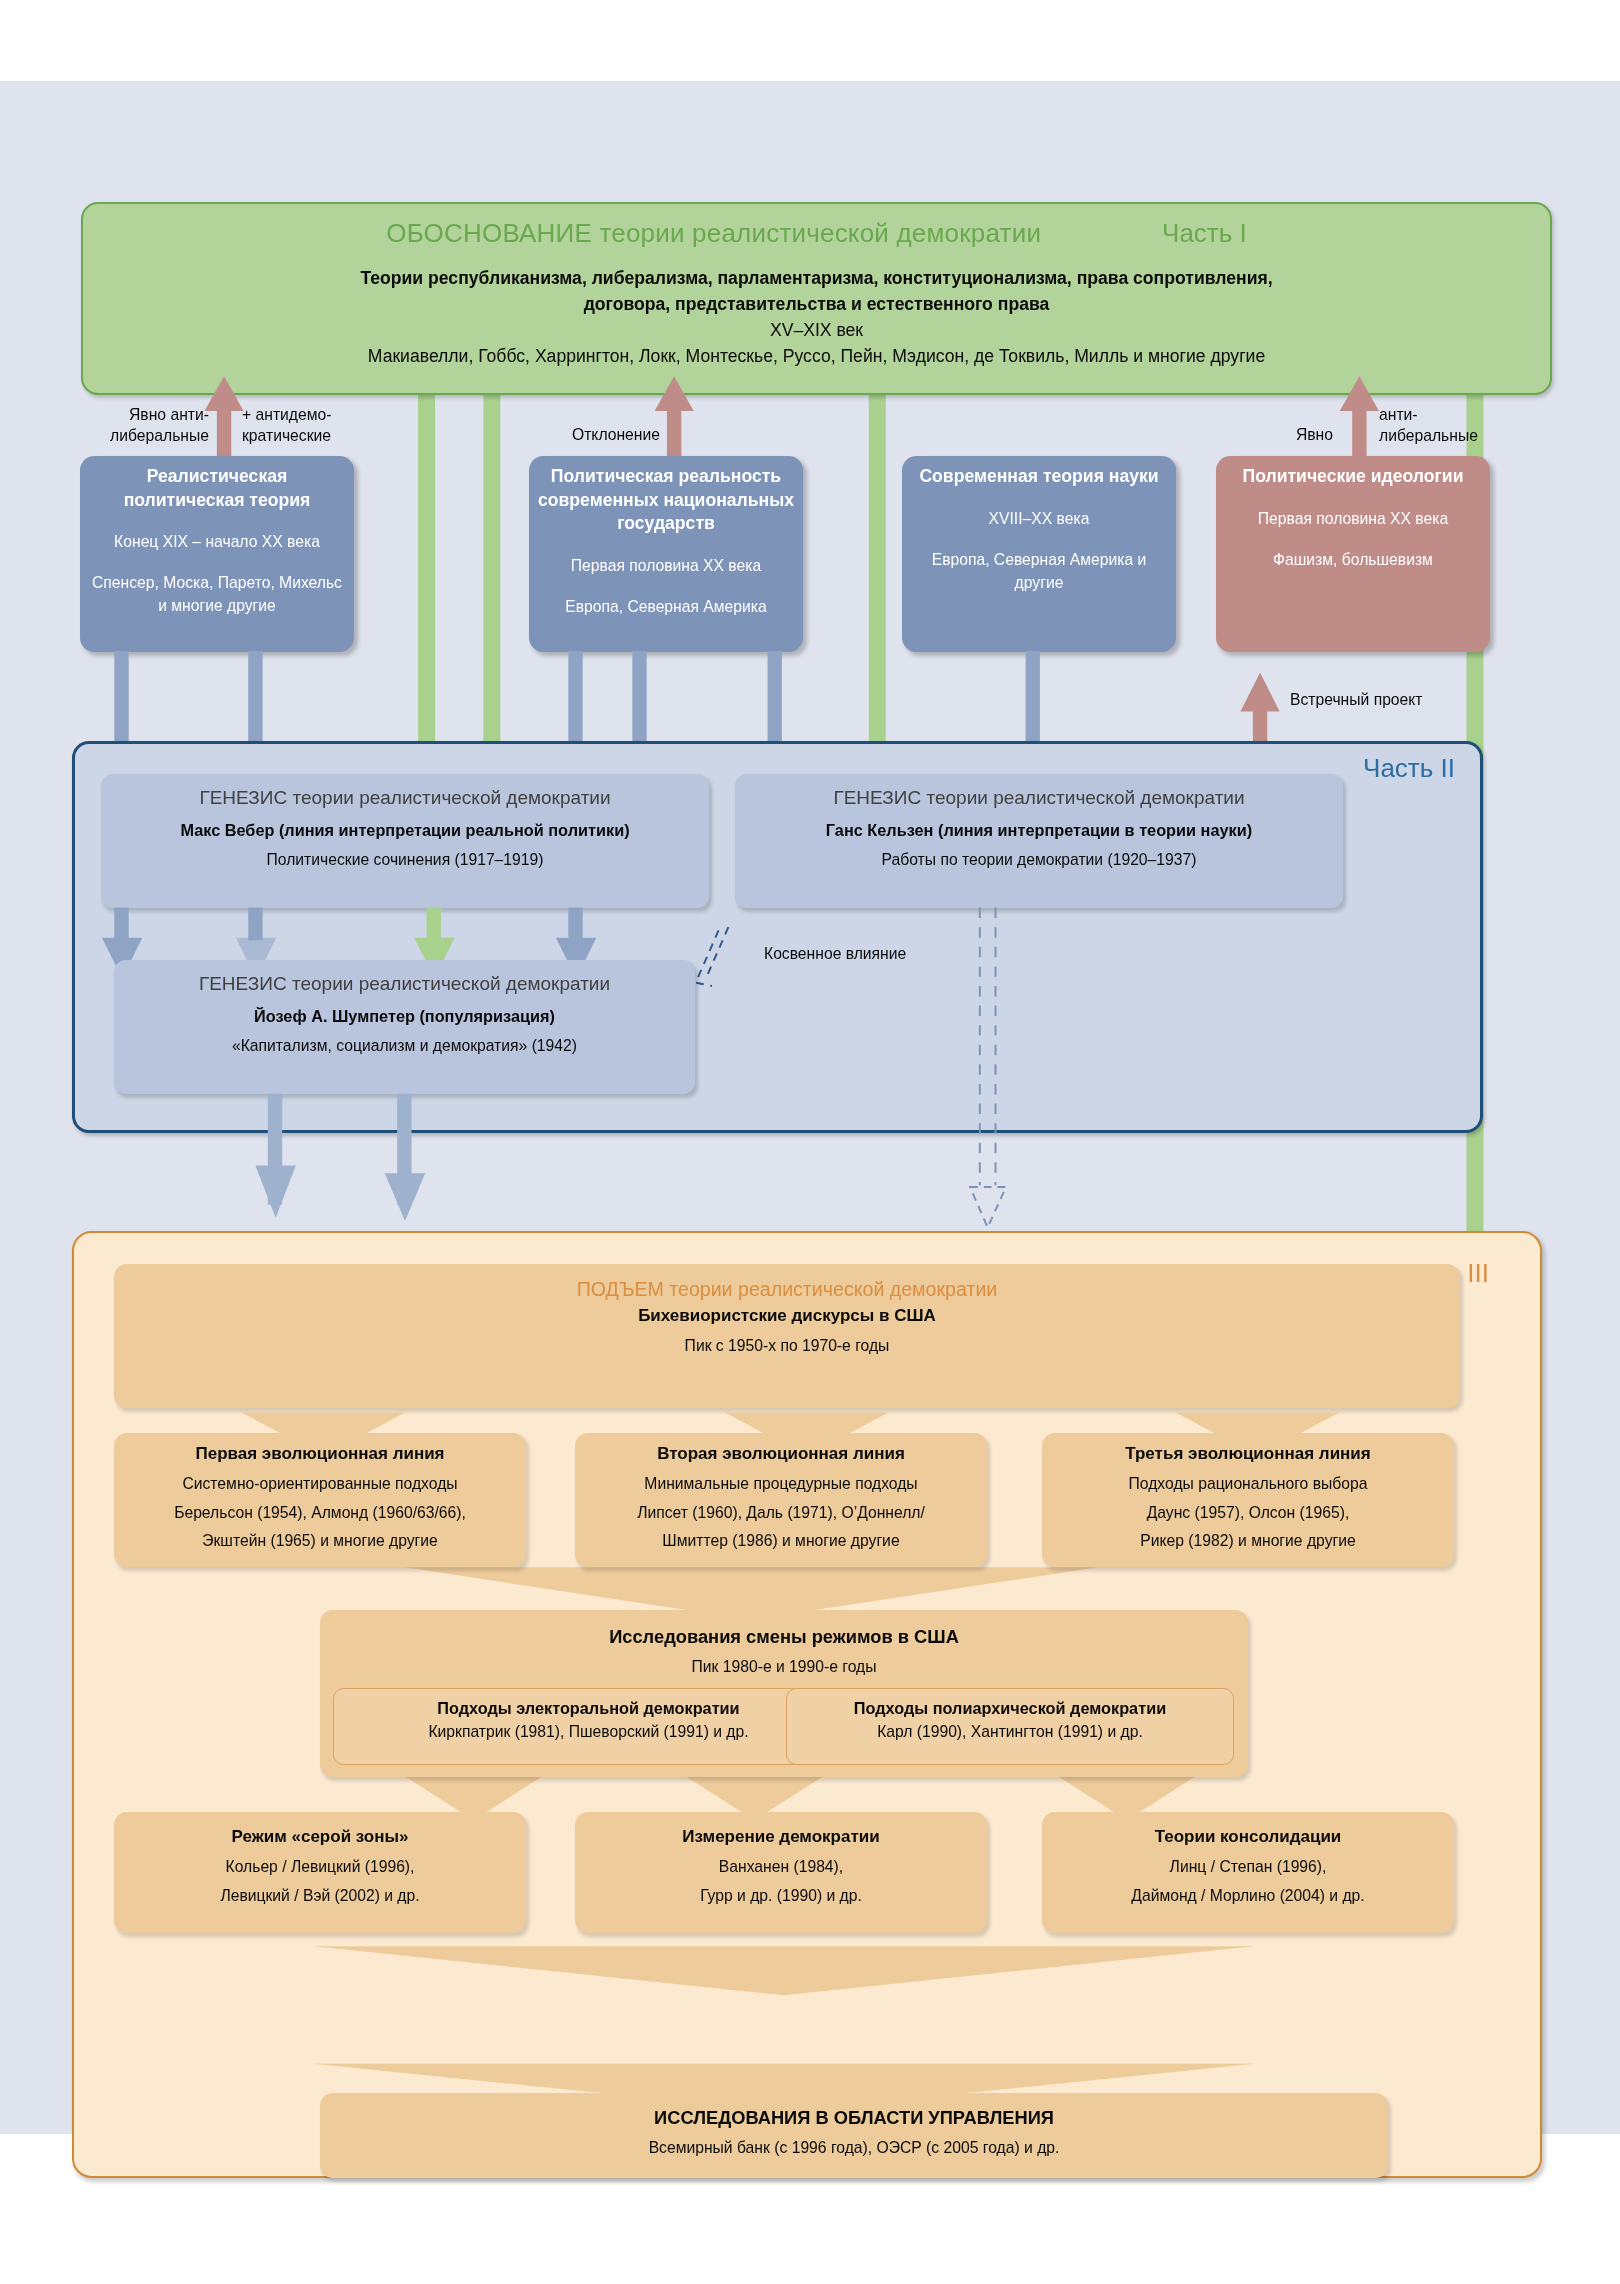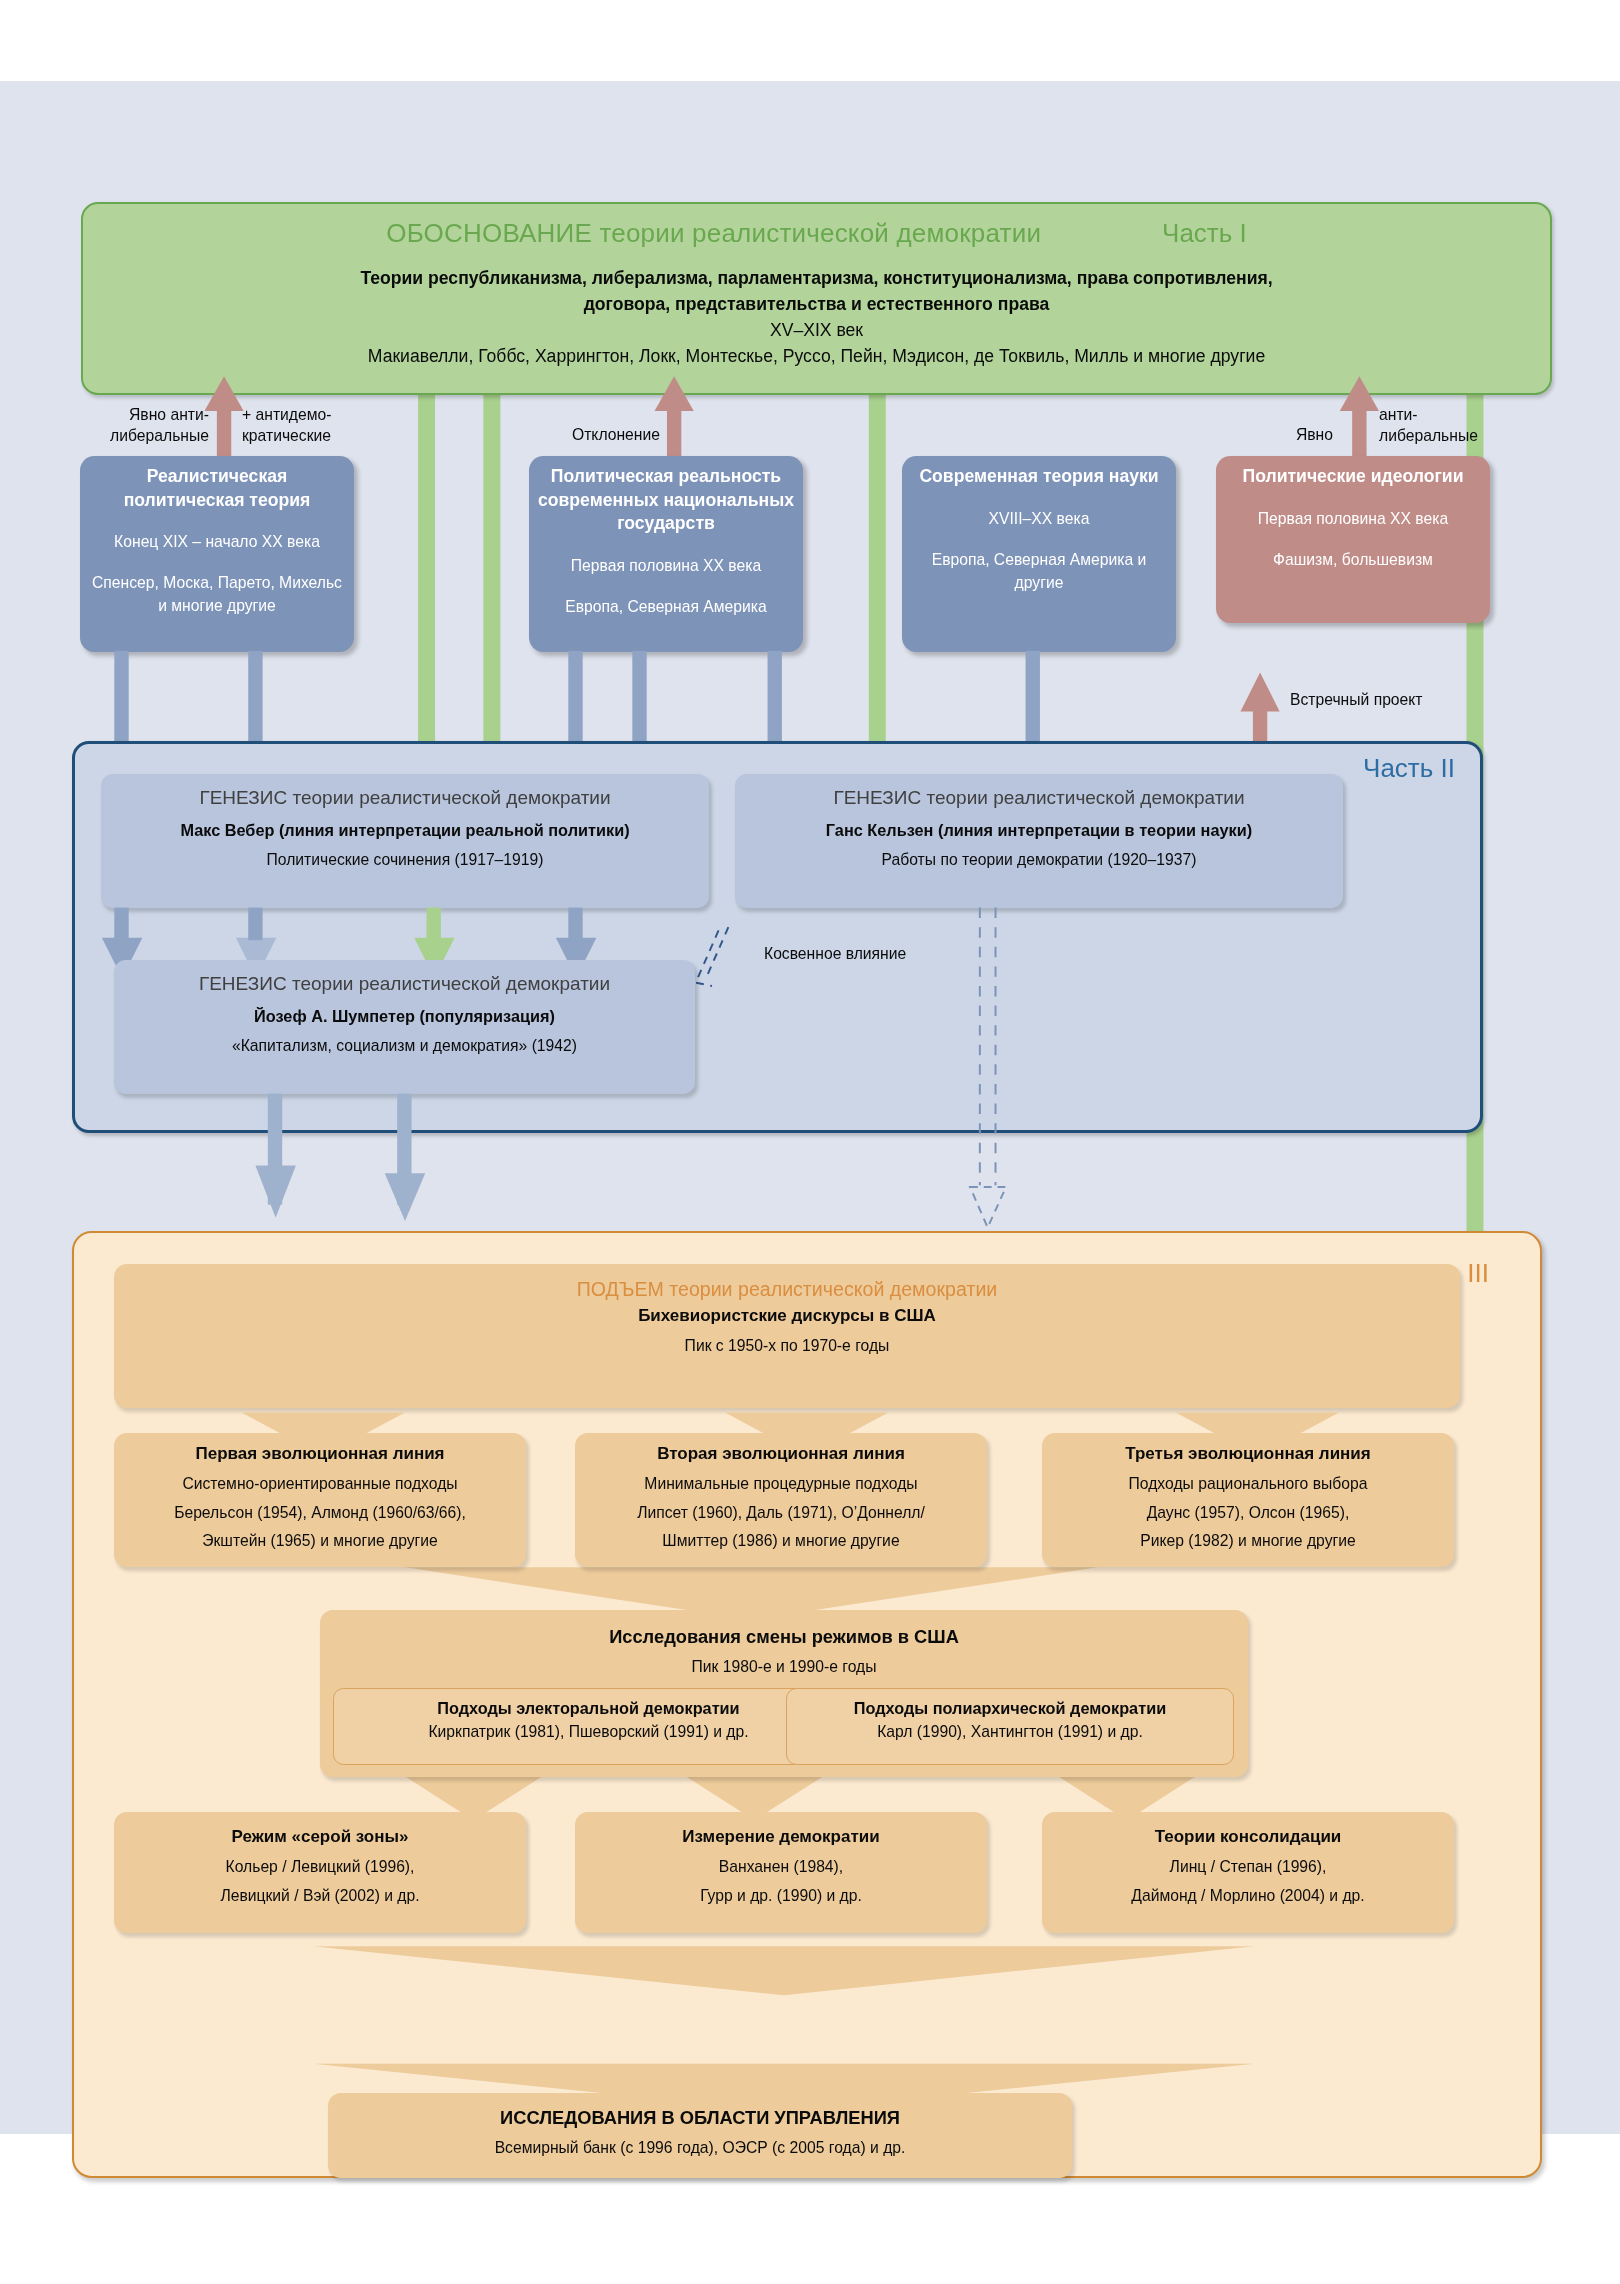--- a/index.html
+++ b/index.html
@@ -127,21 +127,21 @@
     <div class="s">Первая половина XX века</div>
     <div class="s">Европа, Северная Америка</div>
   </div>
 
   <div class="abs tbox blue" style="left:902px;top:375px;width:274px;height:196px;">
     <div class="h">Современная теория науки</div>
     <div class="s">XVIII–XX века</div>
     <div class="s">Европа, Северная Америка и другие</div>
   </div>
 
-  <div class="abs tbox red" style="left:1216px;top:375px;width:274px;height:167px;">
+  <div class="abs tbox red" style="left:1216px;top:375px;width:274px;height:196px;">
     <div class="h">Политические идеологии</div>
     <div class="s">Первая половина XX века</div>
     <div class="s">Фашизм, большевизм</div>
   </div>
 
   <svg width="1620" height="915" viewBox="0 0 2480 1400">
     <g fill="#8fa4c4">
 
       <rect x="175" y="872" width="22" height="430"></rect>
       <rect x="380" y="872" width="22" height="248"></rect>
@@ -296,20 +296,20 @@
     <div class="os">Ванханен (1984),</div>
     <div class="os">Гурр и др. (1990) и др.</div>
   </div>
   <div class="abs obox" style="left:1042px;top:1731px;width:412px;height:121px;padding-top:11.8px;">
     <div class="oh">Теории консолидации</div>
     <div class="os">Линц / Степан (1996),</div>
     <div class="os">Даймонд / Морлино (2004) и др.</div>
   </div>
 
 
-  <div class="abs obox" style="left:328px;top:2012px;width:744px;height:85px;padding-top:11.8px;">
+  <div class="abs obox" style="left:320px;top:2012px;width:1068px;height:85px;padding-top:11.8px;">
     <div class="oh" style="font-size:18.3px;">ИССЛЕДОВАНИЯ В ОБЛАСТИ УПРАВЛЕНИЯ</div>
     <div class="os">Всемирный банк (с 1996 года), ОЭСР (с 2005 года)  и др.</div>
   </div>
 
 </div>
 </div>
 
 
 </body></html>

